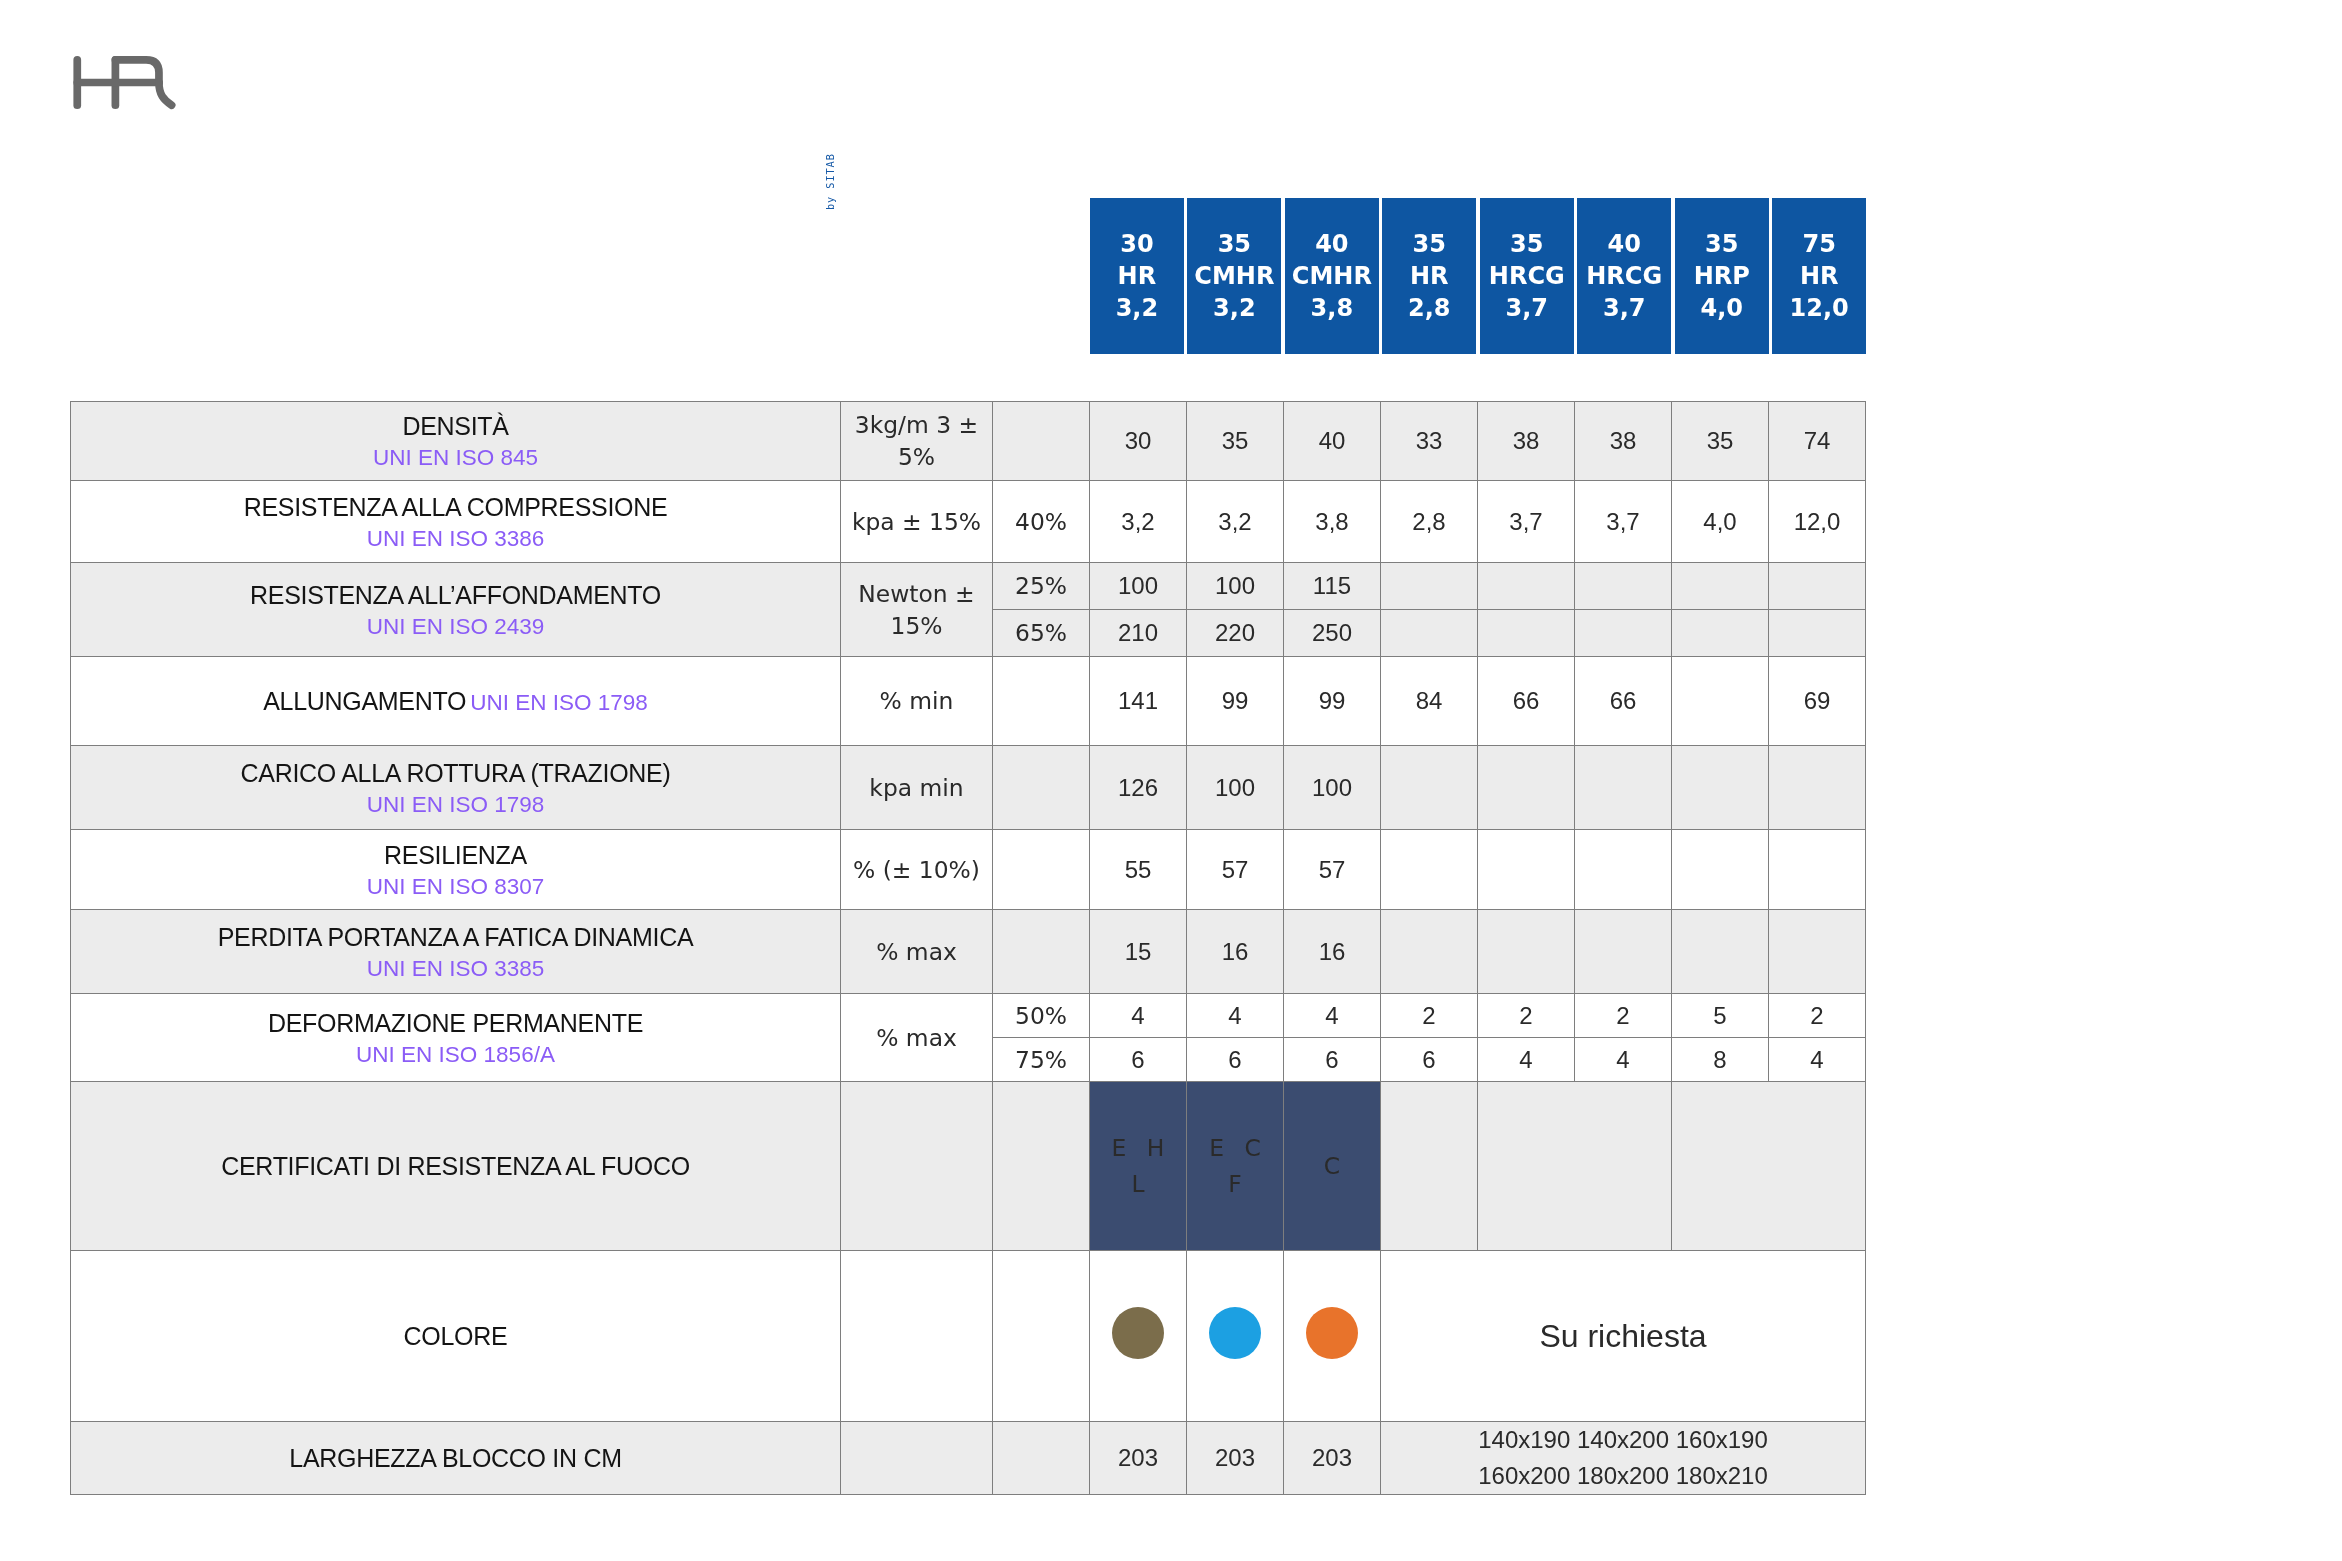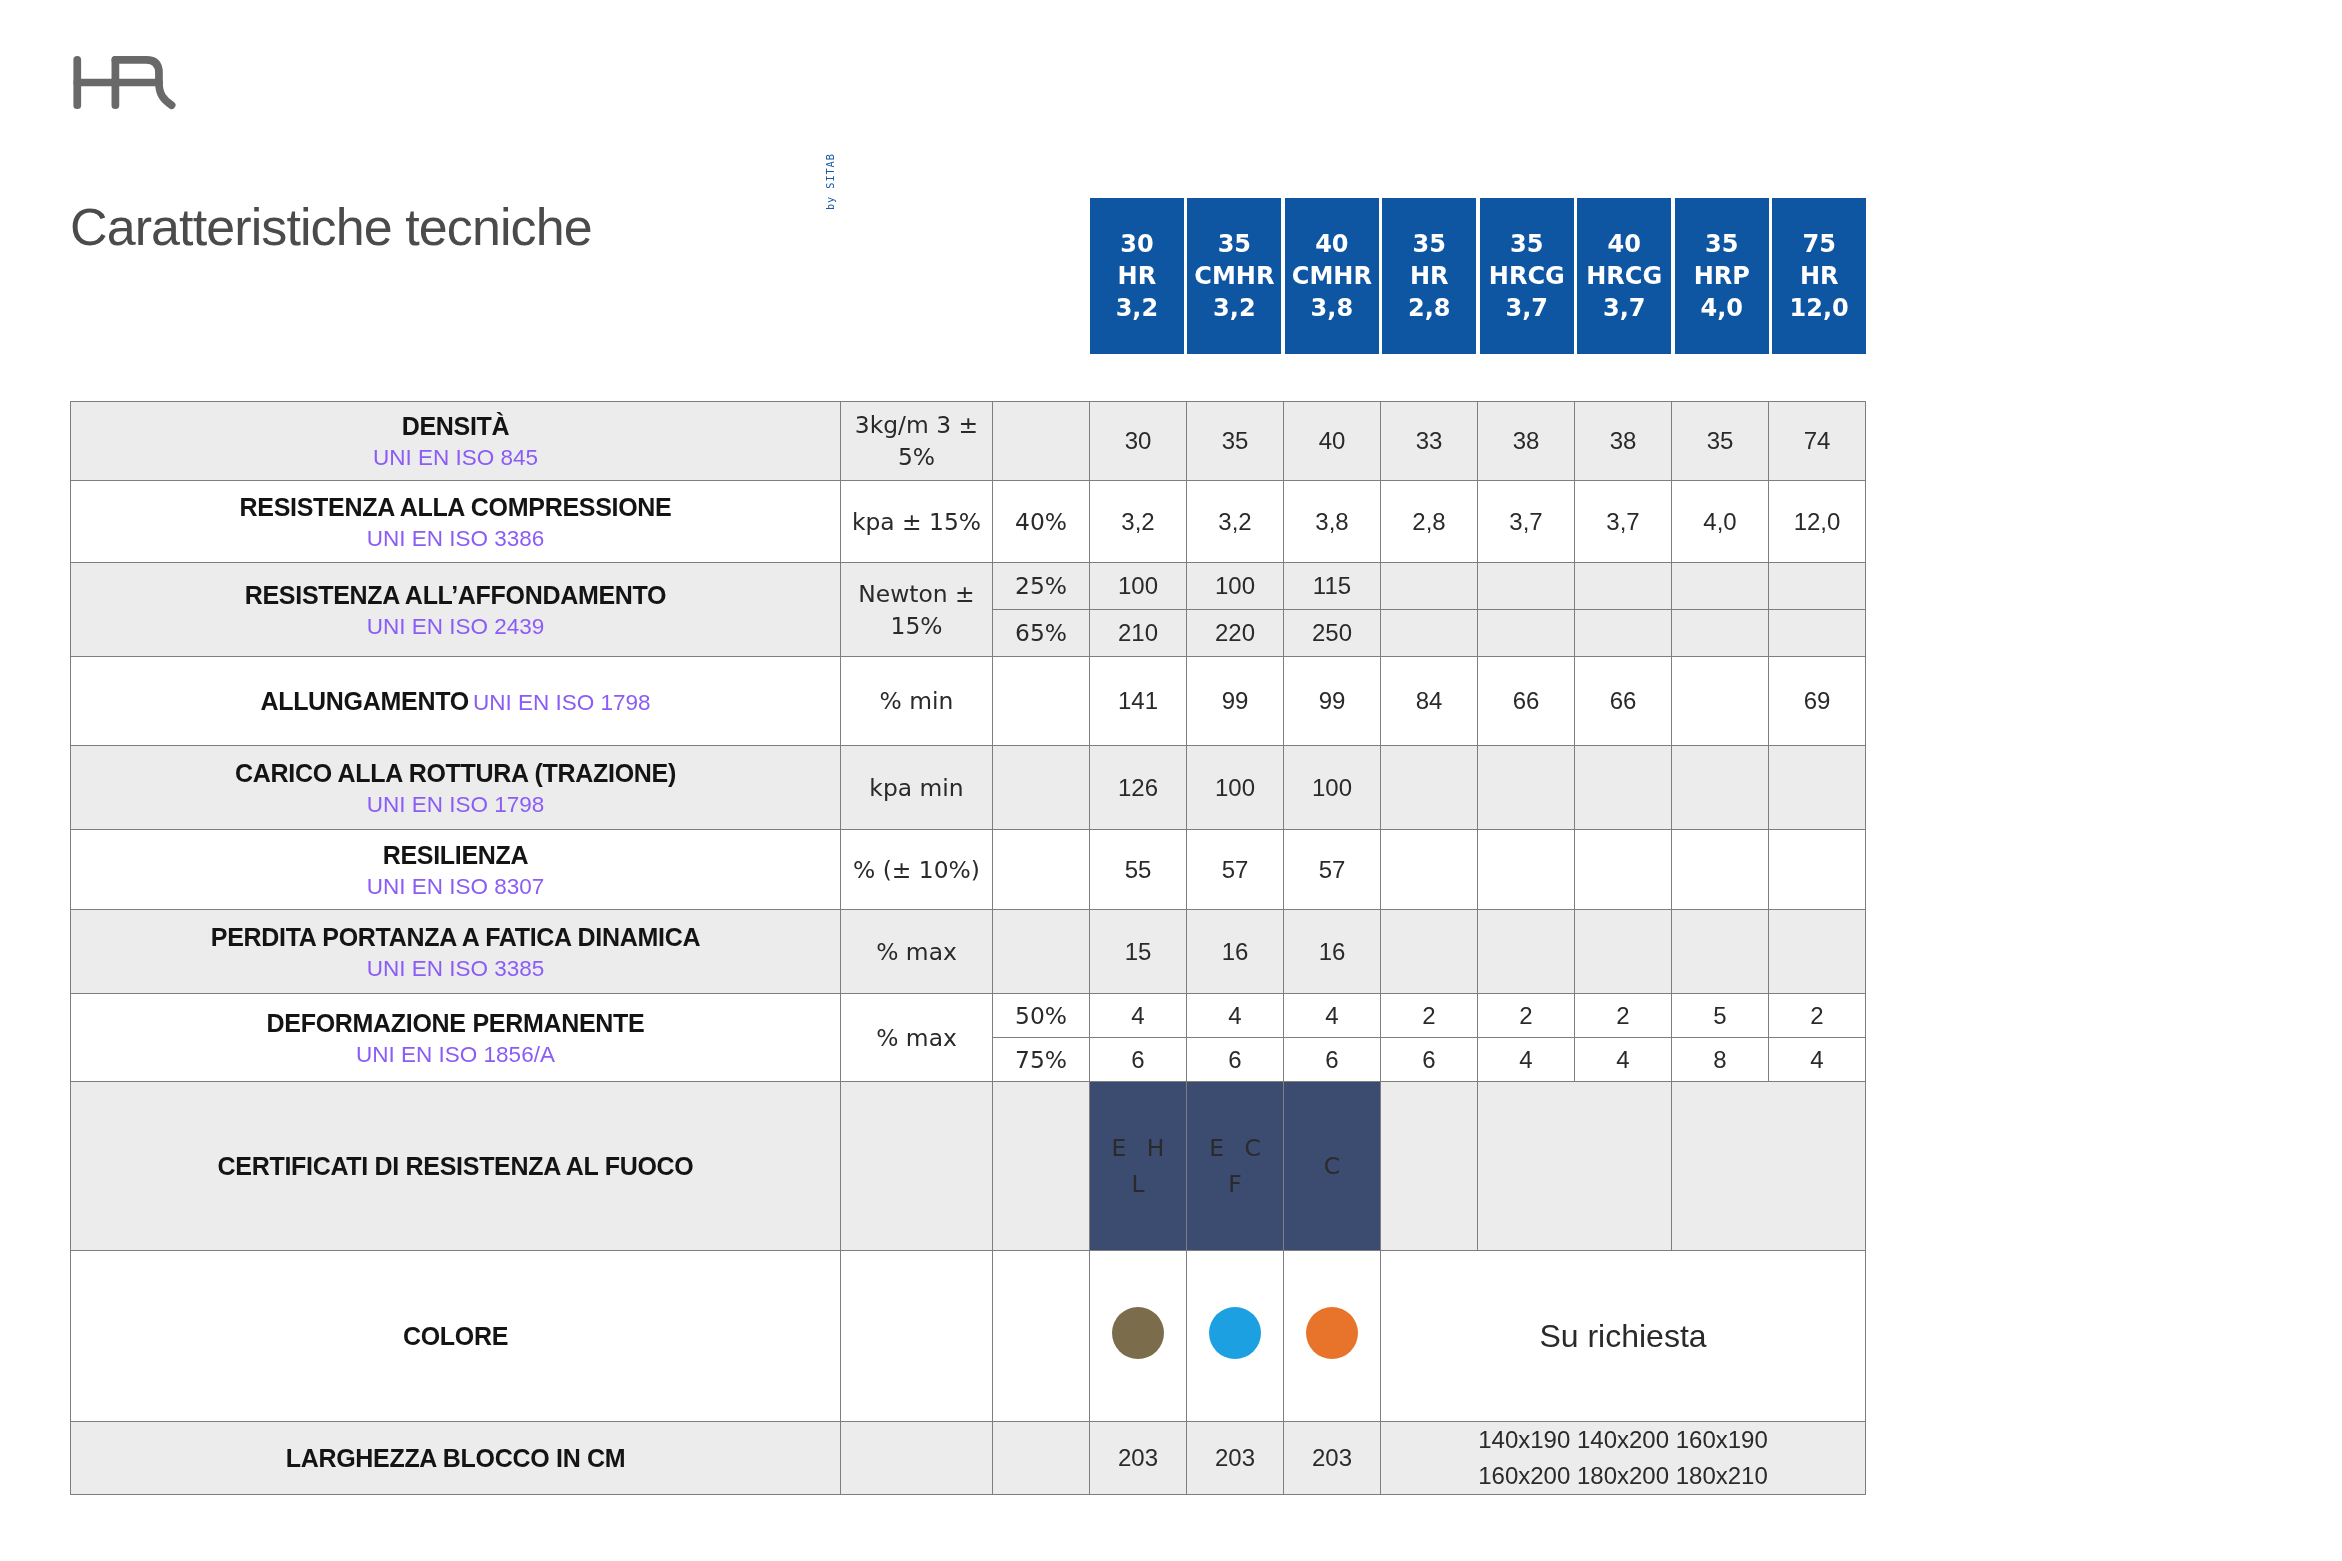--- a/index.html
+++ b/index.html
@@ -27,21 +27,21 @@
 
   
   table.spec{position:absolute;left:70px;top:401px;width:1795px;
              border-collapse:collapse;table-layout:fixed;border:1.9px solid #565656;}
   table.spec td{border:1.4px solid #7e7e7e;text-align:center;vertical-align:middle;
                 padding:0;overflow:hidden;color:#2a2a2a;}
   tr.alt td{background:#ececec;}
   tr.wht td{background:#ffffff;}
 
   td.lab{text-align:left;padding:5.6px 9.4px 5.6px 20.6px;}
-  .lbl{font-weight:bold;font-size:25px;color:#141414;letter-spacing:-0.3px;line-height:34px;}
+  .lbl{font-weight:normal;font-size:25px;color:#141414;letter-spacing:-0.3px;line-height:34px;}
   .norm{font-weight:normal;font-size:22.5px;color:#8b5cf6;line-height:30px;}
   td.unit{font-family:"DejaVu Sans",sans-serif;font-size:23.4px;color:#3a3a3a;
           padding:1.9px 5.6px;line-height:32px;}
   td.pct{font-family:"DejaVu Sans",sans-serif;font-size:23.4px;color:#3a3a3a;margin-top:12px;}
   td.val{font-size:24px;color:#262626;}
 
   td.cert{background:#3b4c70 !important;color:#ffffff;font-family:"DejaVu Sans",sans-serif;
           font-size:23.4px;line-height:36px;word-spacing:13px;}
   .dot{width:52px;height:52px;border-radius:50%;display:inline-block;}
   td.note{font-family:Liberation Sans, sans-serif;font-size:32px;color:#222;}
@@ -61,21 +61,20 @@
       <g fill="none" stroke="#696969" stroke-width="8.5" stroke-linecap="round" stroke-linejoin="round">
         <path d="M8 8 V58"></path>
         <path d="M50 8 V58"></path>
         <path d="M8 33 H98"></path>
         <path d="M50 8 H84 Q98 8 98 22 V33"></path>
         <path d="M98 33 C98 46 103 52 112 58"></path>
       </g>
     </svg>
   </div>
 
-  <div class="page-title">Caratteristiche tecniche</div>
 
   <div class="by-sitab">by SITAB</div>
 
   <div class="prod-header">
     <div class="prod-cell">
       <div>30</div>
         <div>HR</div>
         <div>3,2</div>
     </div>
     <div class="prod-cell">

